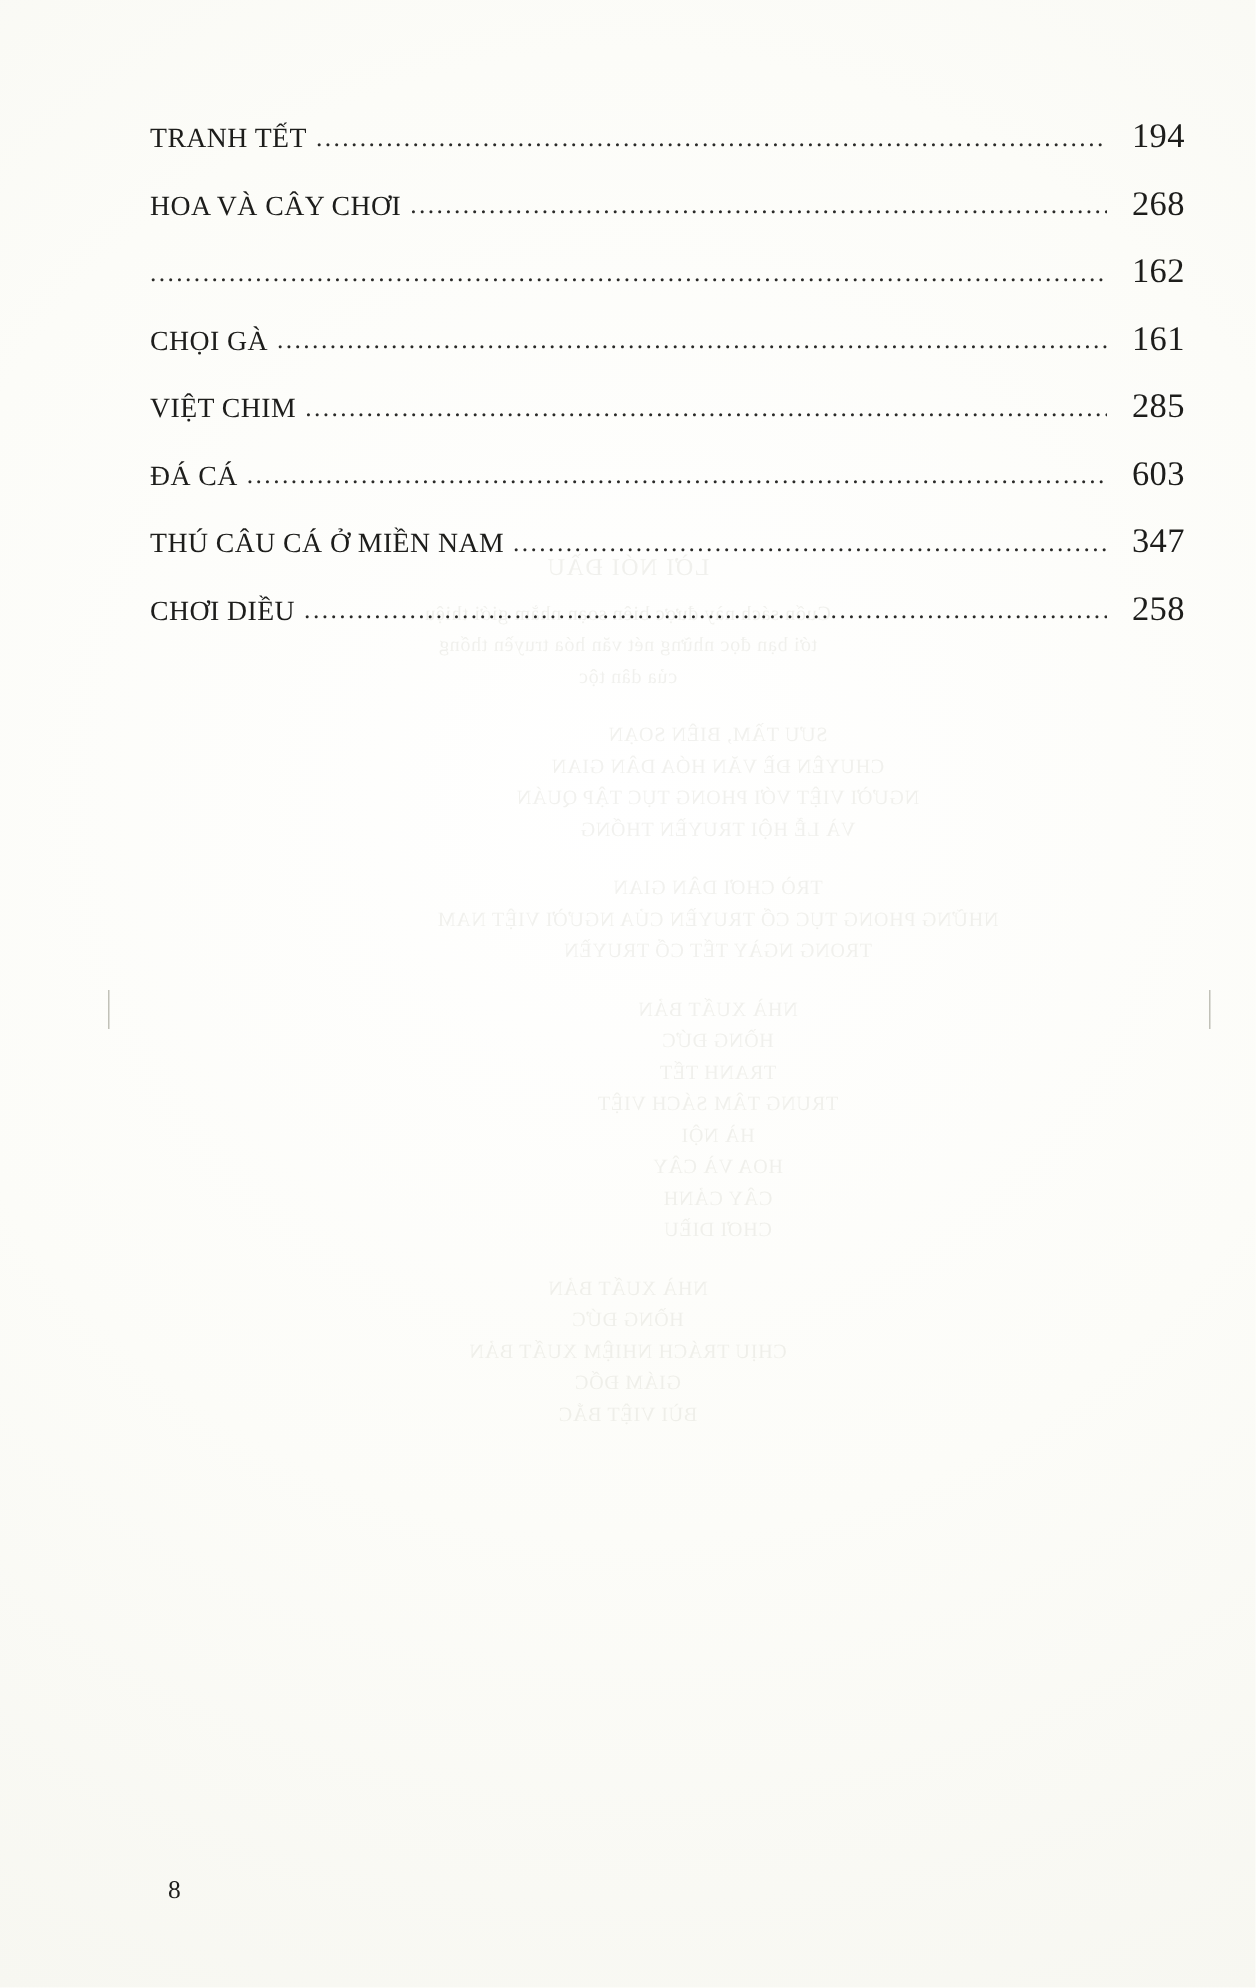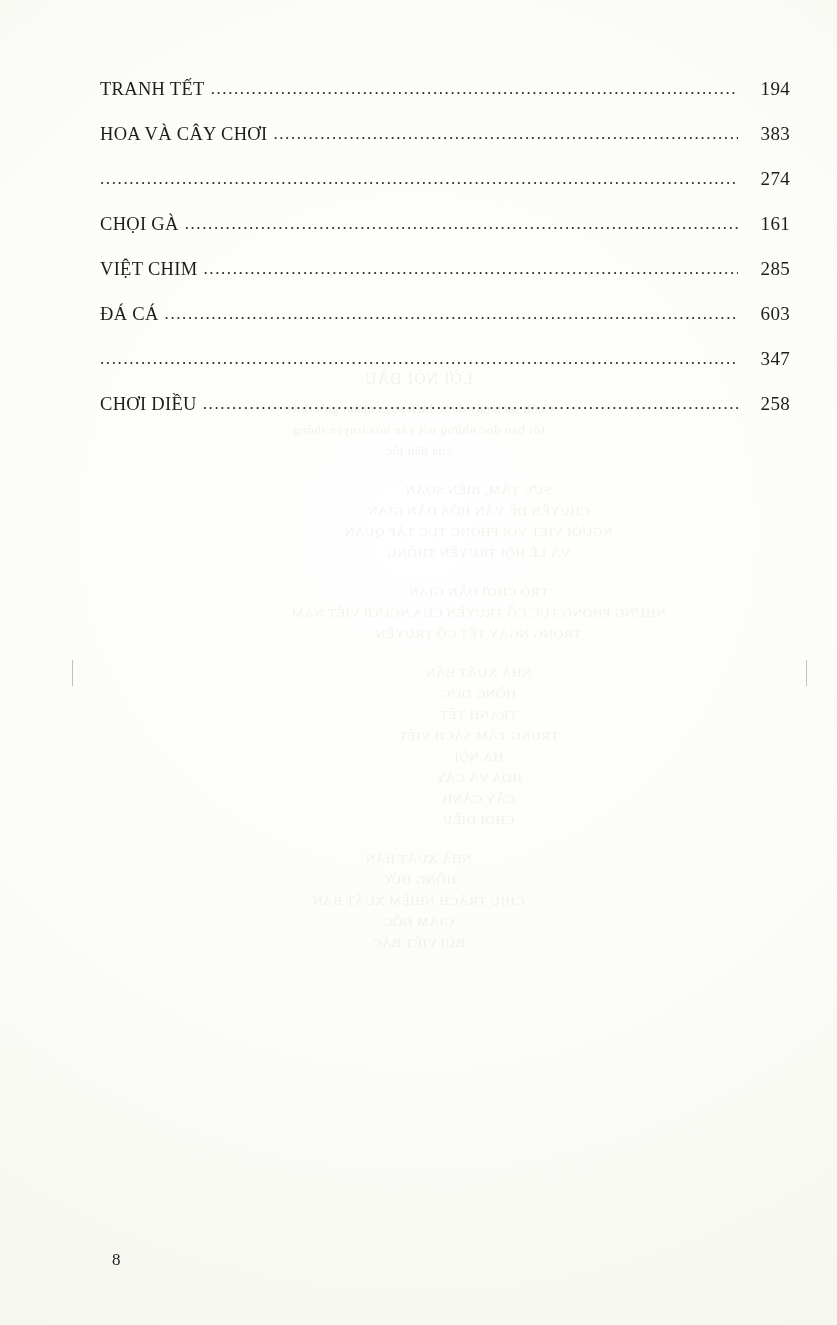--- a/index.html
+++ b/index.html
@@ -84,21 +84,21 @@
     color: #2a2a28;
     font-size: 17px;
     letter-spacing: 1.6px;
     transform: translateY(-1px);
   }
   .toc-page {
     white-space: nowrap;
     padding-left: 10px;
     min-width: 42px;
     text-align: right;
-    font-size: 19px;
+    font-size: 23px;
   }
 
   .folio {
     position: absolute;
     left: 112px;
     bottom: 55px;
     font-size: 17px;
     color: #1d1d1b;
   }
 
@@ -165,26 +165,26 @@
 
   <div class="toc-row">
     <span class="toc-title">TRANH TẾT</span>
     <span class="toc-dots">........................................................................................................................................</span>
     <span class="toc-page">194</span>
   </div>
 
   <div class="toc-row">
     <span class="toc-title">HOA VÀ CÂY CHƠI</span>
     <span class="toc-dots">........................................................................................................................................</span>
-    <span class="toc-page">383</span>
-  </div>
-
-  <div class="toc-row">
-    <span class="toc-dots">........................................................................................................................................</span>
-    <span class="toc-page">274</span>
+    <span class="toc-page">268</span>
+  </div>
+
+  <div class="toc-row">
+    <span class="toc-dots">........................................................................................................................................</span>
+    <span class="toc-page">162</span>
   </div>
 
   <div class="toc-row">
     <span class="toc-title">CHỌI GÀ</span>
     <span class="toc-dots">........................................................................................................................................</span>
     <span class="toc-page">161</span>
   </div>
 
   <div class="toc-row">
     <span class="toc-title">VIỆT CHIM</span>
@@ -192,20 +192,21 @@
     <span class="toc-page">285</span>
   </div>
 
   <div class="toc-row">
     <span class="toc-title">ĐÁ CÁ</span>
     <span class="toc-dots">........................................................................................................................................</span>
     <span class="toc-page">603</span>
   </div>
 
   <div class="toc-row">
+    <span class="toc-title">THÚ CÂU CÁ Ở MIỀN NAM</span>
     <span class="toc-dots">........................................................................................................................................</span>
     <span class="toc-page">347</span>
   </div>
 
   <div class="toc-row">
     <span class="toc-title">CHƠI DIỀU</span>
     <span class="toc-dots">........................................................................................................................................</span>
     <span class="toc-page">258</span>
   </div>
 

